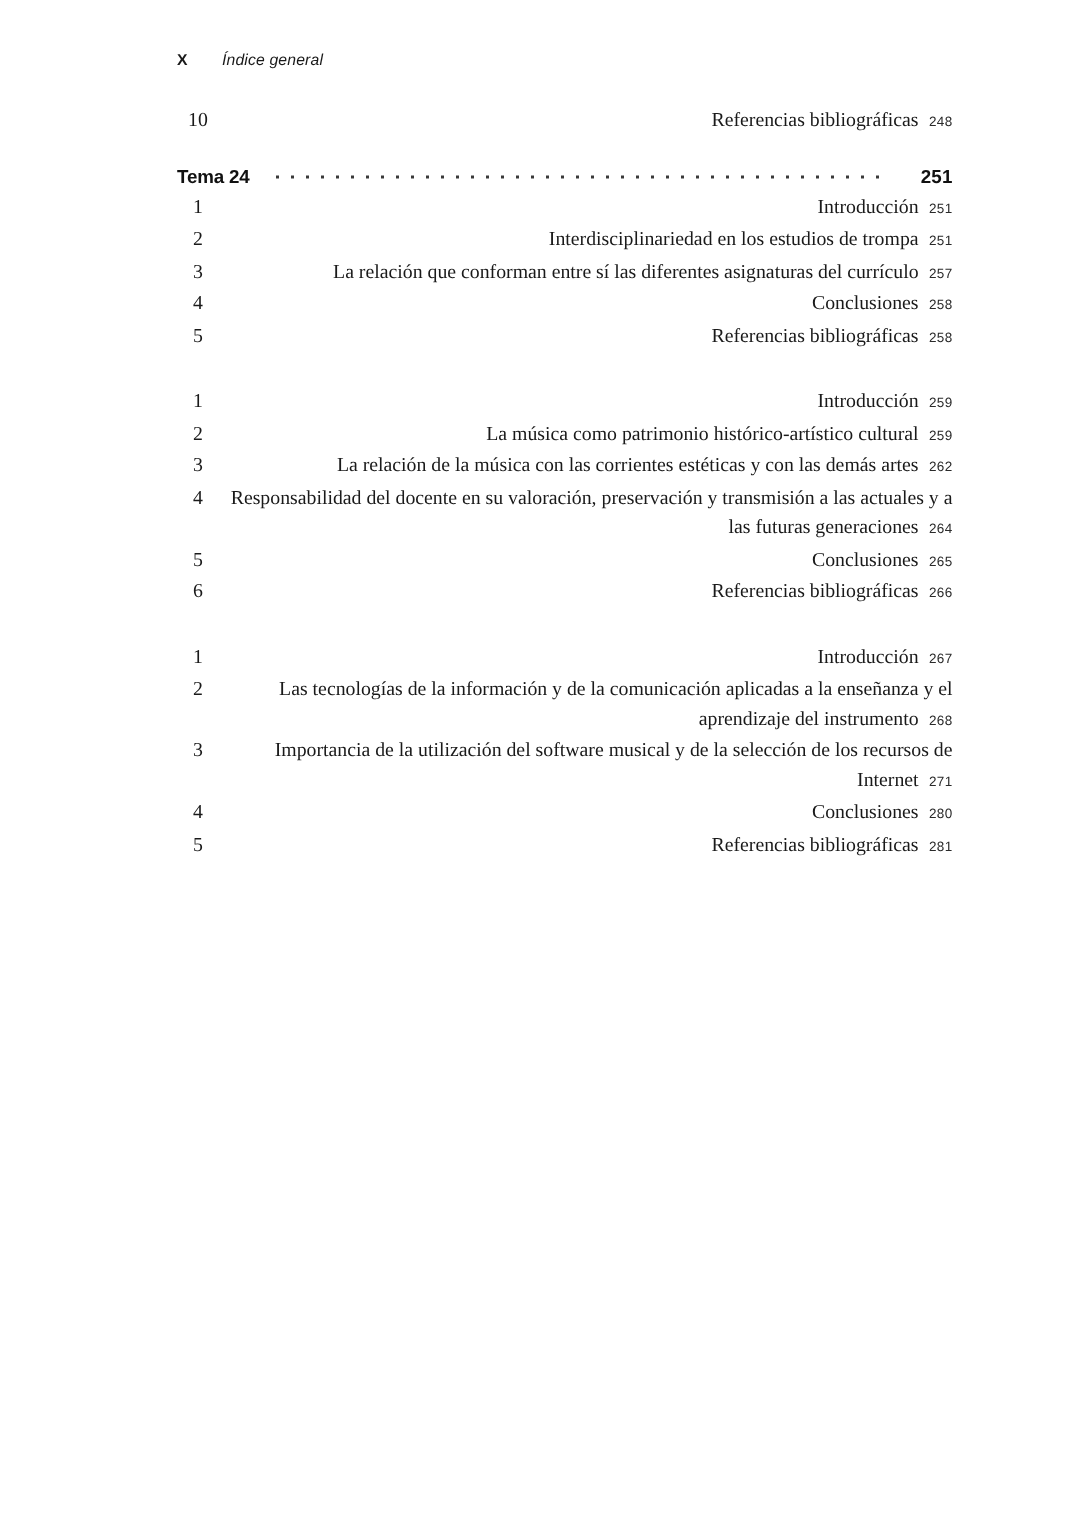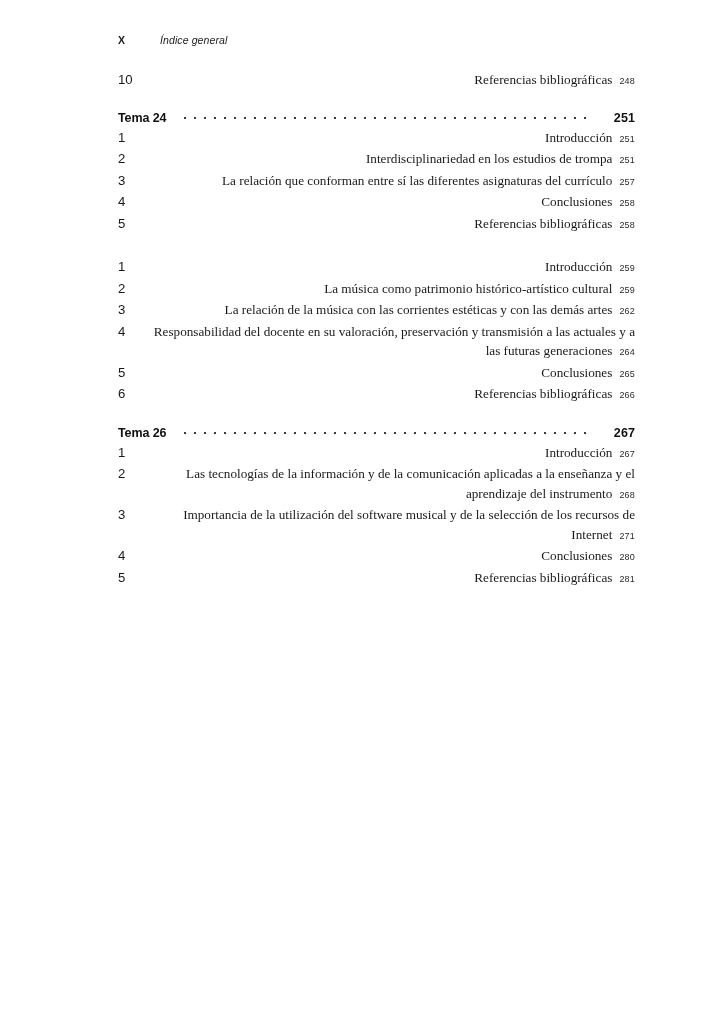--- a/index.html
+++ b/index.html
@@ -42,21 +42,20 @@
     color: #1a1a1a;
     width: 30px;
     display: inline-block;
   }
   .running-head .head-title {
     font-family: "Liberation Sans", "DejaVu Sans", sans-serif;
     font-style: italic;
     font-size: 10.5px;
     color: #1a1a1a;
     letter-spacing: 0.1px;
-    margin-left: 12px;
   }
 
   
   .toc {
     position: absolute;
     left: 118px;
     top: 70px;
     width: 517px;
   }
 
@@ -111,25 +110,25 @@
   
   .entry {
     display: flex;
     align-items: baseline;
     margin: 0;
     padding: 0;
   }
   .entry .num {
     flex: 0 0 auto;
     width: 28px;
-    text-align: left;
+    text-align: center;
     padding-right: 7px;
     font-size: 13.2px;
     line-height: 19.5px;
-    font-family: Liberation Sans, sans-serif;
+    font-family: Liberation Serif, serif;
     color: #1a1a1a;
   }
   .entry .entry-body {
     flex: 1 1 auto;
     font-size: 13.2px;
     line-height: 19.5px;
     font-family: "Liberation Serif", "DejaVu Serif", serif;
     color: #1a1a1a;
     text-align: right;
   }
@@ -233,25 +232,20 @@
         <div class="entry">
           <span class="num">6</span>
           <span class="entry-body"><span class="entry-title">Referencias bibliográficas</span><span class="entry-page">266</span></span>
         </div>
       </div>
     </div>
 
     <div class="section-gap"></div>
 
     <div class="tema-block">
-      <div class="tema-line">
-        <span class="tema-label">Tema 26</span>
-        <span class="leader"></span>
-        <span class="tema-page">267</span>
-      </div>
       <div class="entries">
         <div class="entry">
           <span class="num">1</span>
           <span class="entry-body"><span class="entry-title">Introducción</span><span class="entry-page">267</span></span>
         </div>
         <div class="entry">
           <span class="num">2</span>
           <span class="entry-body"><span class="entry-title">Las tecnologías de la información y de la comunicación aplicadas a la enseñanza y el aprendizaje del instrumento</span><span class="entry-page">268</span></span>
         </div>
         <div class="entry">

